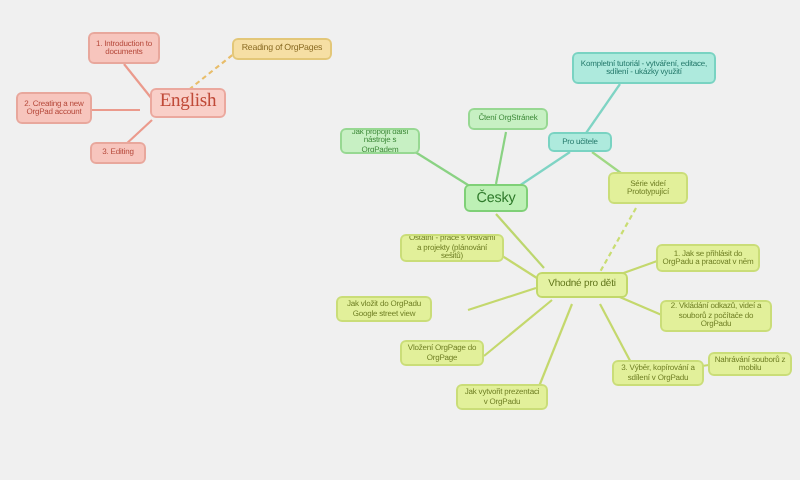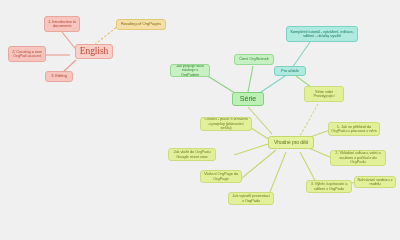--- a/index.html
+++ b/index.html
@@ -116,21 +116,21 @@
   <div class="node pink-title t9 serif" style="left:75px;top:44px;width:38px;height:15px;">English</div>
 
   <div class="node pink t4" style="left:44px;top:16px;width:36px;height:16px;">1. Introduction to documents</div>
 
   <div class="node pink t4" style="left:8px;top:46px;width:38px;height:16px;">2. Creating a new OrgPad account</div>
 
   <div class="node pink t4" style="left:45px;top:71px;width:28px;height:11px;">3. Editing</div>
 
   <div class="node amber t45" style="left:116px;top:19px;width:50px;height:11px;">Reading of OrgPages</div>
 
-  <div class="node mint-core t7" style="left:232px;top:92px;width:32px;height:14px;">Série</div>
+  <div class="node mint-core t7" style="left:232px;top:92px;width:32px;height:14px;">Česky</div>
 
   <div class="node mint t4" style="left:234px;top:54px;width:40px;height:11px;">Čtení OrgStránek</div>
 
   <div class="node mint t4" style="left:170px;top:64px;width:40px;height:13px;">Jak propojit další nástroje s OrgPadem</div>
 
   <div class="node teal t4" style="left:274px;top:66px;width:32px;height:10px;">Pro učitele</div>
 
   <div class="node teal t4" style="left:286px;top:26px;width:72px;height:16px;">Kompletní tutoriál - vytváření, editace, sdílení - ukázky využití</div>
 
   <div class="node lime t4" style="left:304px;top:86px;width:40px;height:16px;">Série videí Prototypující</div>

